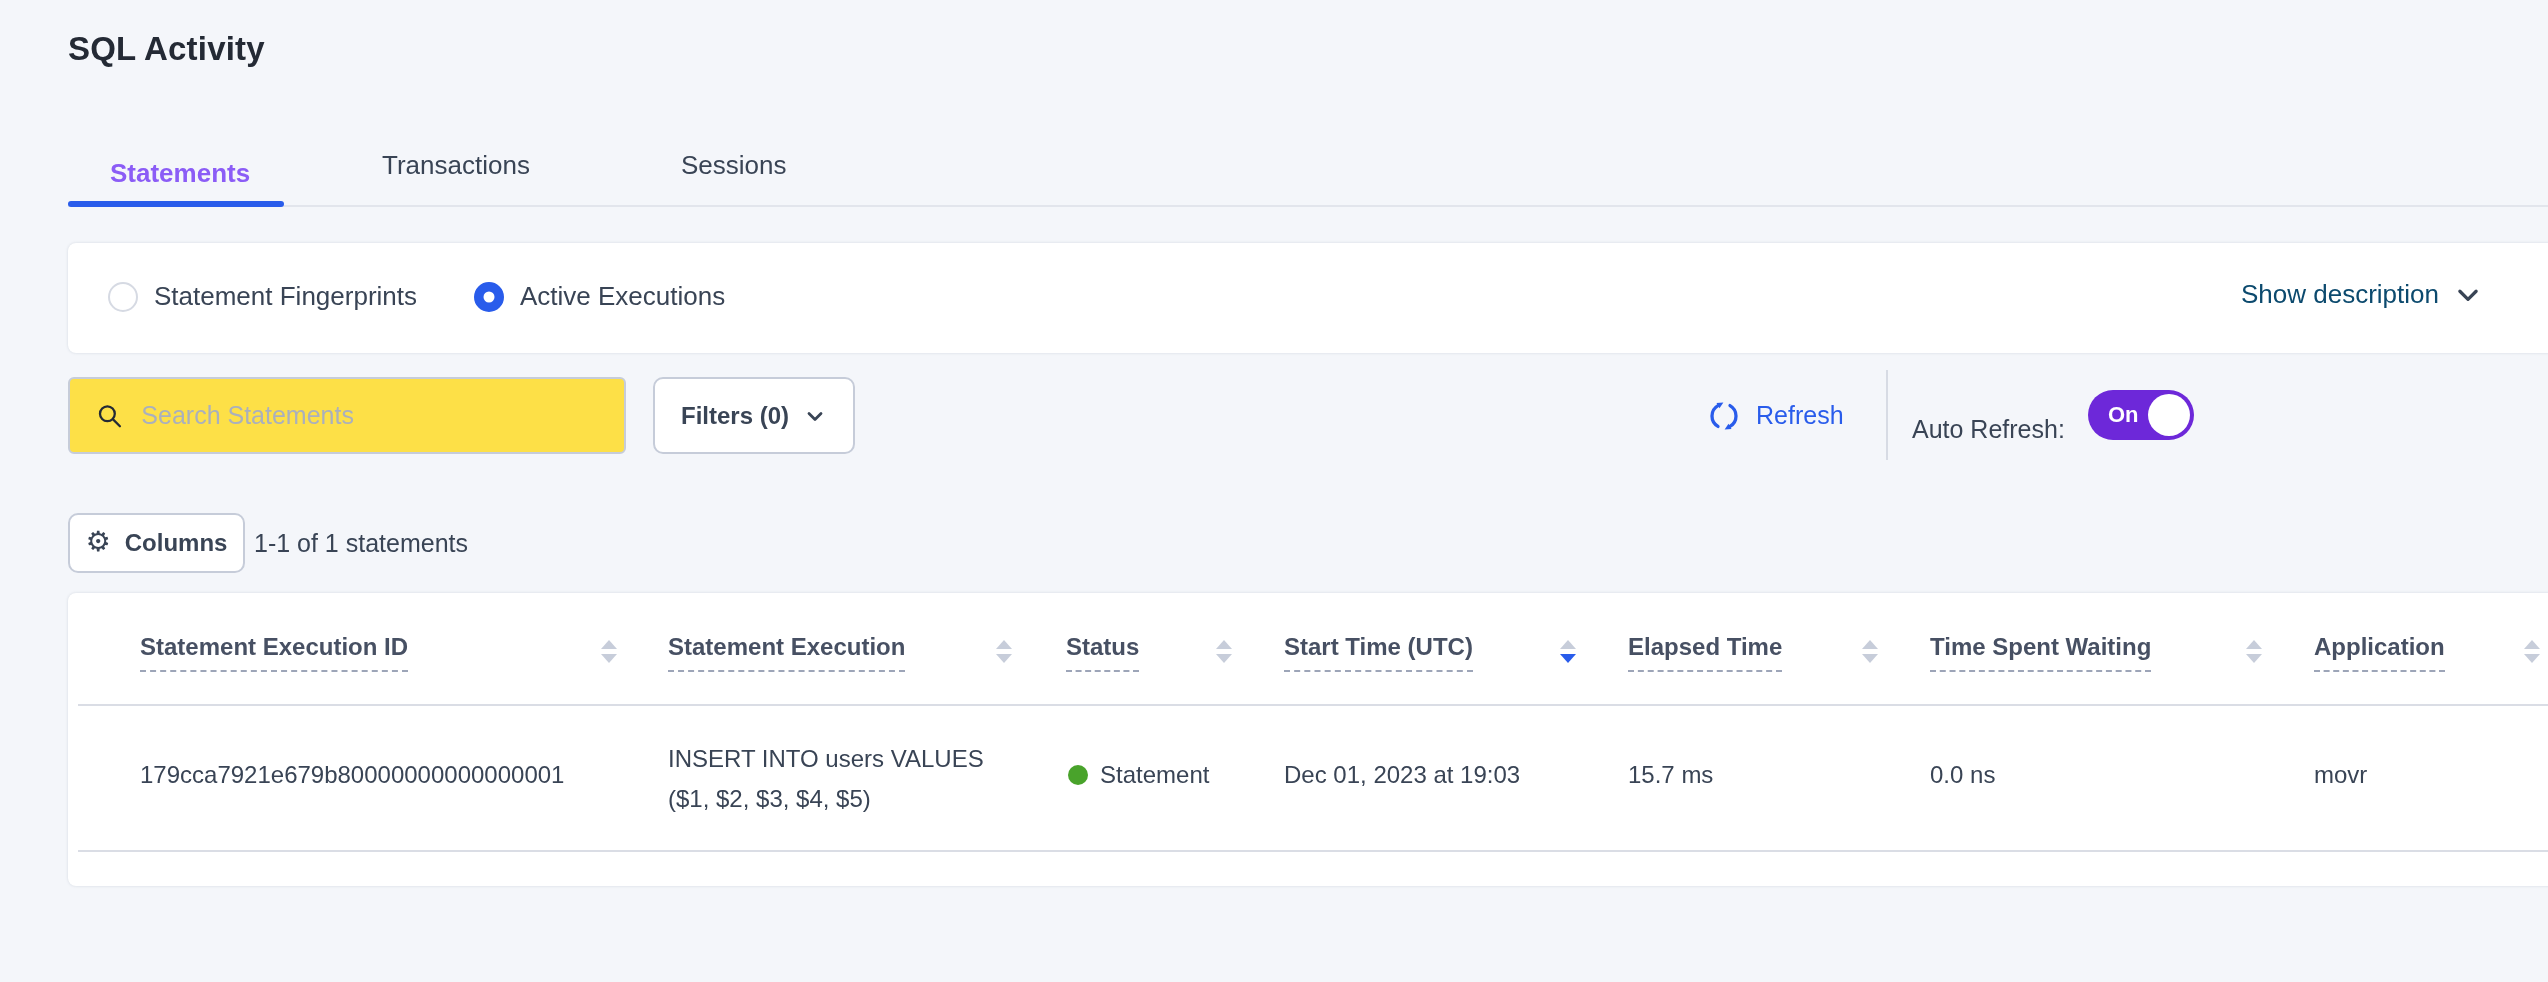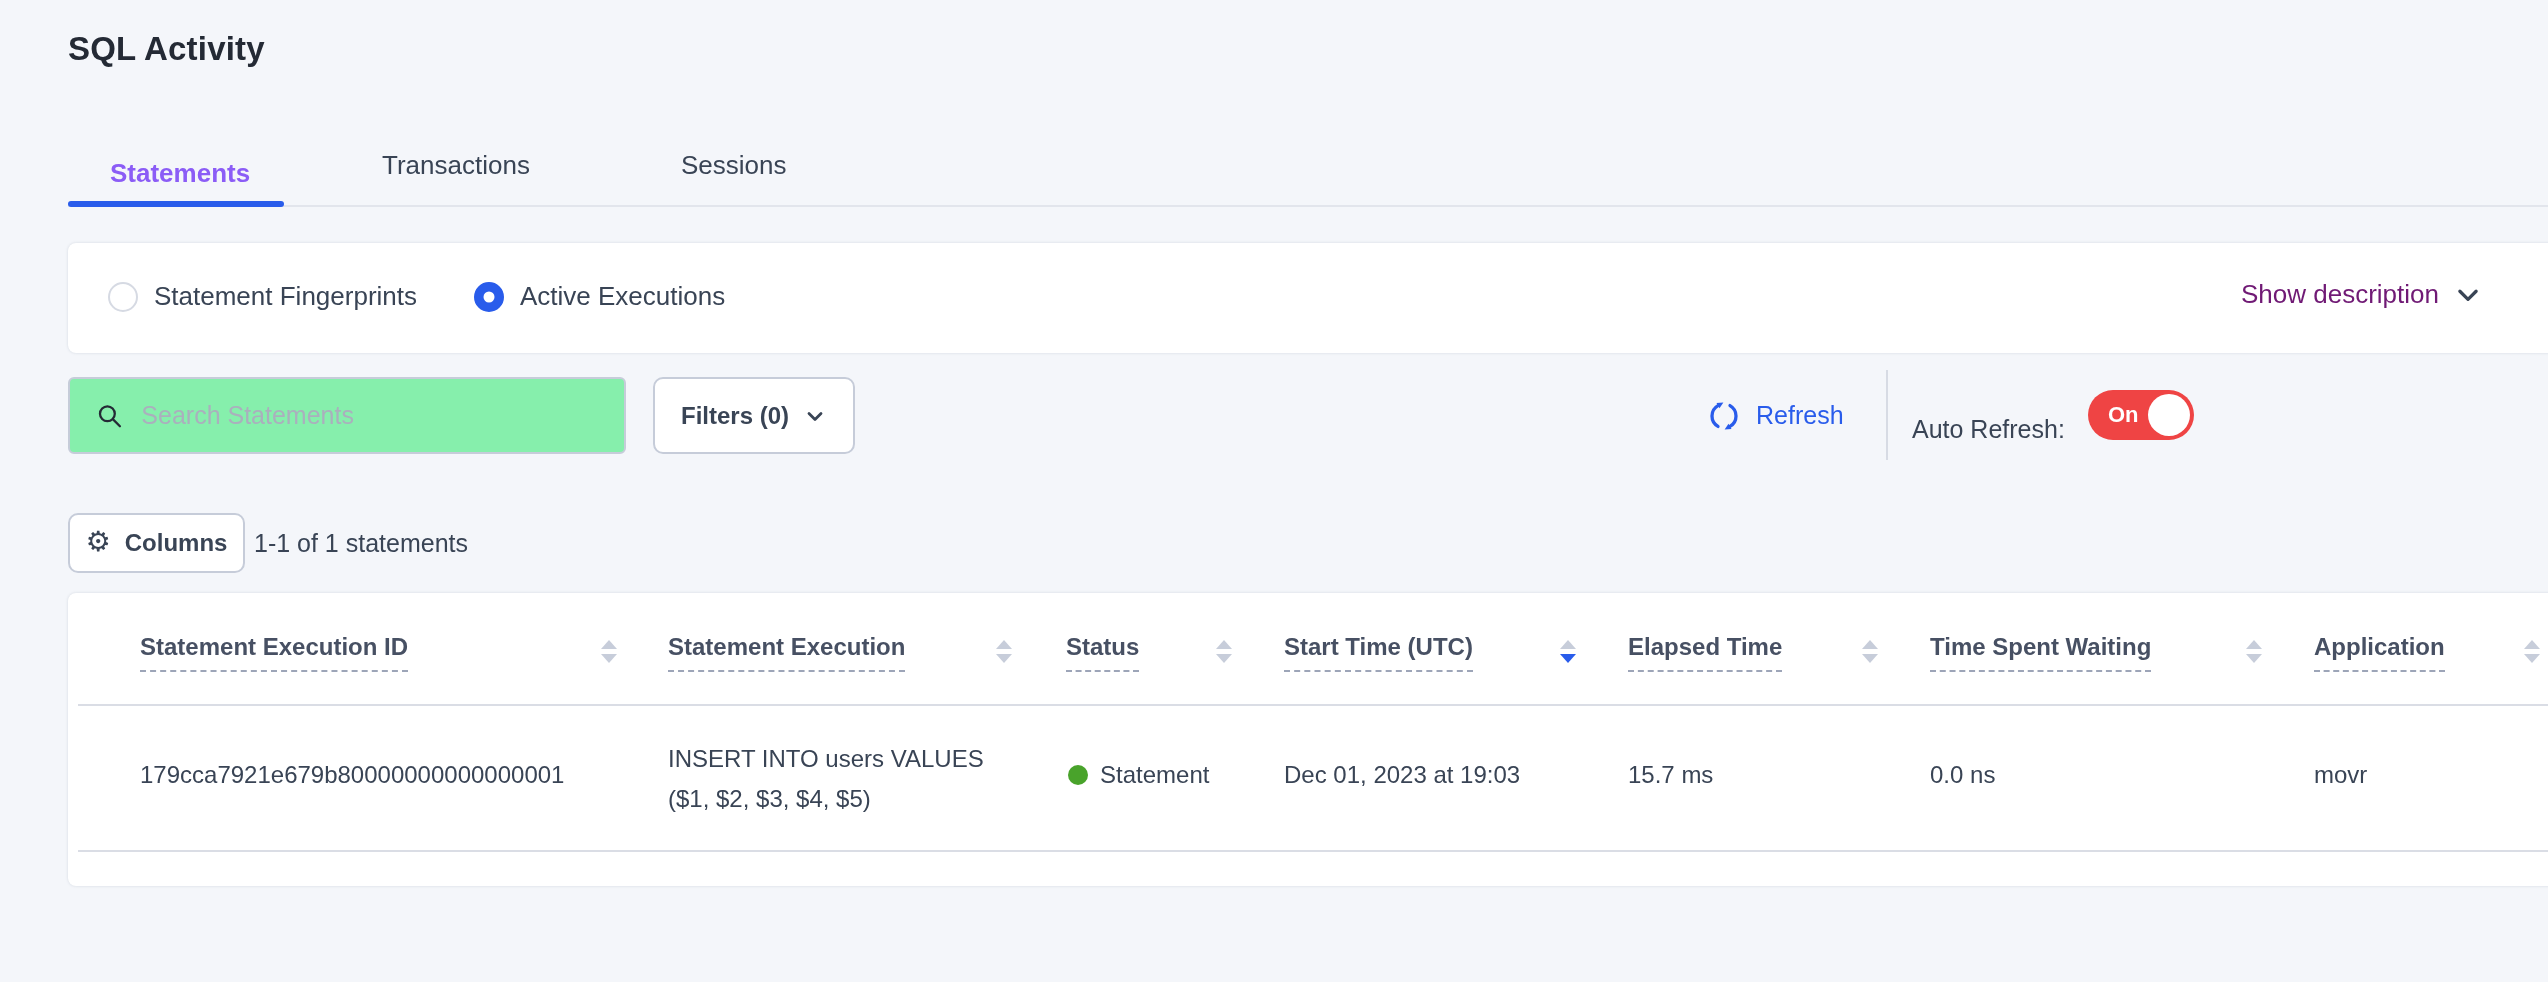--- a/index.html
+++ b/index.html
@@ -27,37 +27,37 @@
   .table-card { left:68px; top:593px; width:2504px; height:293px; }
 
   
   .radio-opt { display:flex; align-items:center; gap:16px; cursor:pointer; }
   .radio { width:30px; height:30px; border-radius:50%; background:#fff; border:2px solid #d6dae3; flex:none; }
   .radio.selected { background:#295ceb; border-color:#295ceb; position:relative; }
   .radio.selected::after { content:""; position:absolute; left:50%; top:50%; transform:translate(-50%,-50%);
     width:11px; height:11px; border-radius:50%; background:#fff; }
   .radio-label { font-size:26px; color:#394455; }
 
-  .show-desc { display:flex; align-items:center; gap:14px; cursor:pointer; color:#701a75; font-size:26px; font-weight:500; }
-
-  
-  .search-box { left:68px; top:377px; width:558px; height:77px; background:#86efac; border:2px solid #c6ccd9;
+  .show-desc { display:flex; align-items:center; gap:14px; cursor:pointer; color:#0c4a6e; font-size:26px; font-weight:500; }
+
+  
+  .search-box { left:68px; top:377px; width:558px; height:77px; background:#fde047; border:2px solid #c6ccd9;
     border-radius:6px; display:flex; align-items:center; padding:0 18px 0 26px; gap:18px; }
   .search-box input { border:none; outline:none; font-size:25px; width:100%; color:#394455;
     font-family:inherit; background:transparent; }
   .search-box input::placeholder { color:#aab0bd; }
   .btn { background:#fff; border:2px solid #c6ccd9; border-radius:10px; display:flex; align-items:center;
     justify-content:center; gap:14px; cursor:pointer; font-size:24px; font-weight:700; color:#394455; }
   .filters-btn { left:653px; top:377px; width:202px; height:77px; }
   .asof { left:881px; top:377px; height:77px; display:flex; align-items:center; font-size:25px; color:#6f7788; }
   .refresh-wrap { left:1706px; top:377px; height:77px; display:flex; align-items:center; gap:14px; cursor:pointer; }
   .refresh-label { color:#295ceb; font-size:25px; font-weight:500; }
   .vdiv { left:1886px; top:370px; width:2px; height:90px; background:#d7dbe4; }
   .auto-label { left:1912px; top:391px; height:77px; display:flex; align-items:center; font-size:25px; color:#394455; }
-  .toggle { left:2088px; top:390px; width:106px; height:50px; border-radius:25px; background:#ef4444;
+  .toggle { left:2088px; top:390px; width:106px; height:50px; border-radius:25px; background:#6d28d9;
     cursor:pointer; display:flex; align-items:center; }
   .toggle-text { color:#fff; font-size:22px; font-weight:700; margin-left:20px; }
   .toggle-knob { position:absolute; right:4px; top:4px; width:42px; height:42px; border-radius:50%; background:#fff; }
 
   
   .columns-btn { left:68px; top:513px; width:177px; height:60px; }
   .gear { font-size:28px; font-weight:400; line-height:1; transform:translateY(-1px); }
   .count-text { left:254px; top:513px; height:60px; display:flex; align-items:center; font-size:25px; color:#394455; }
 
   

